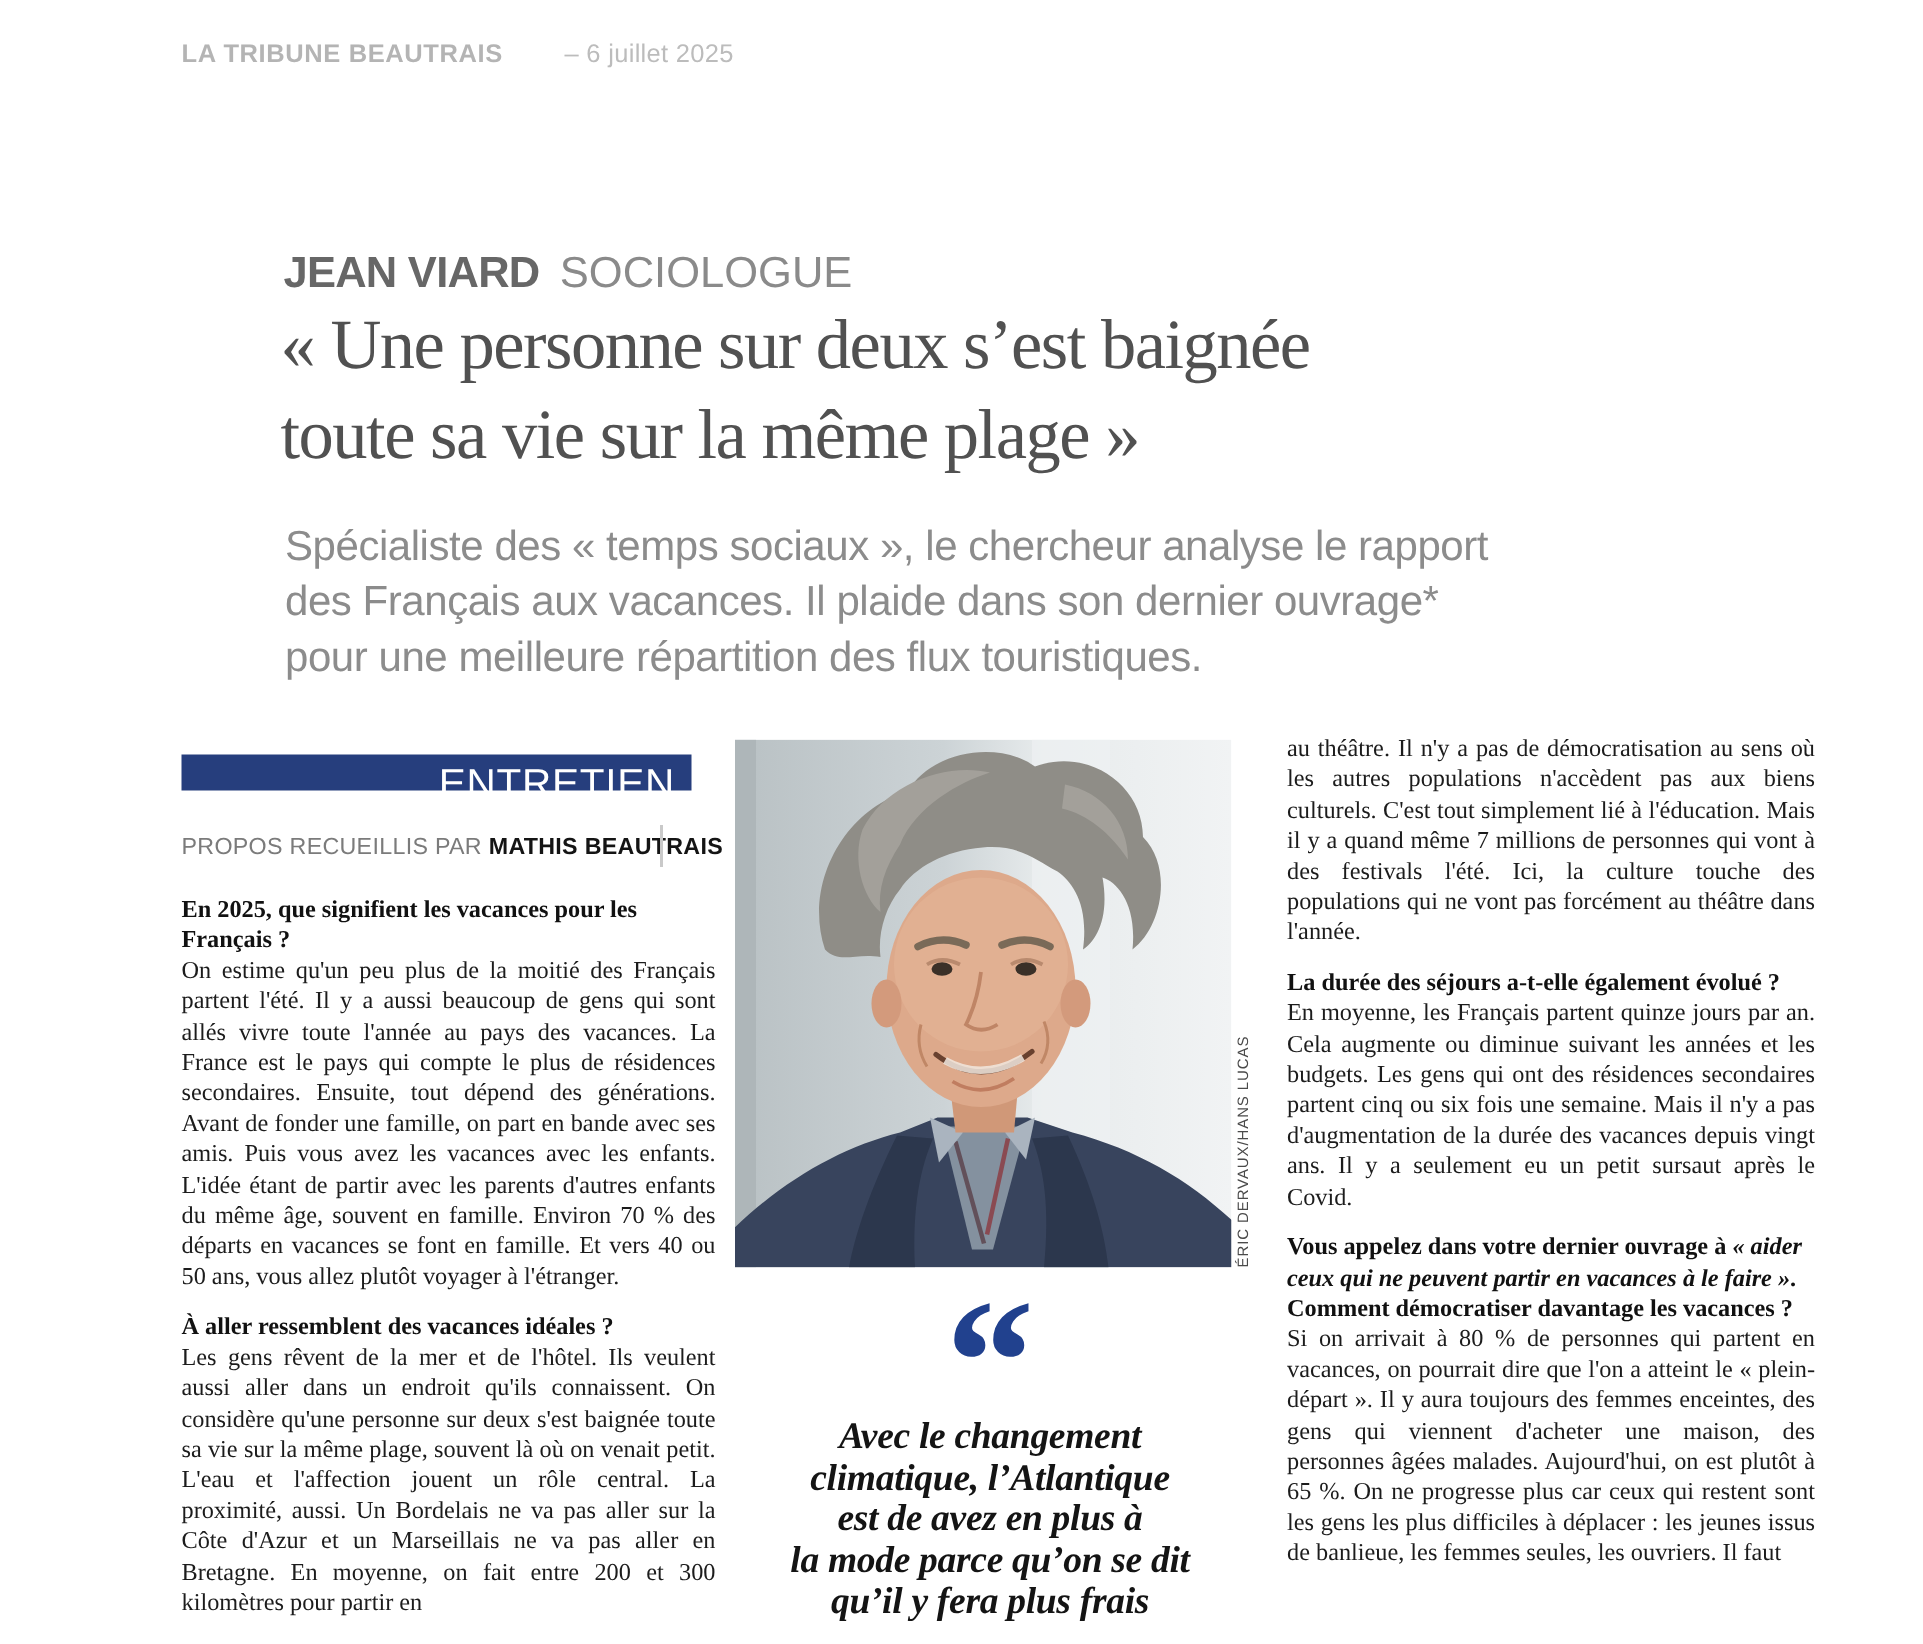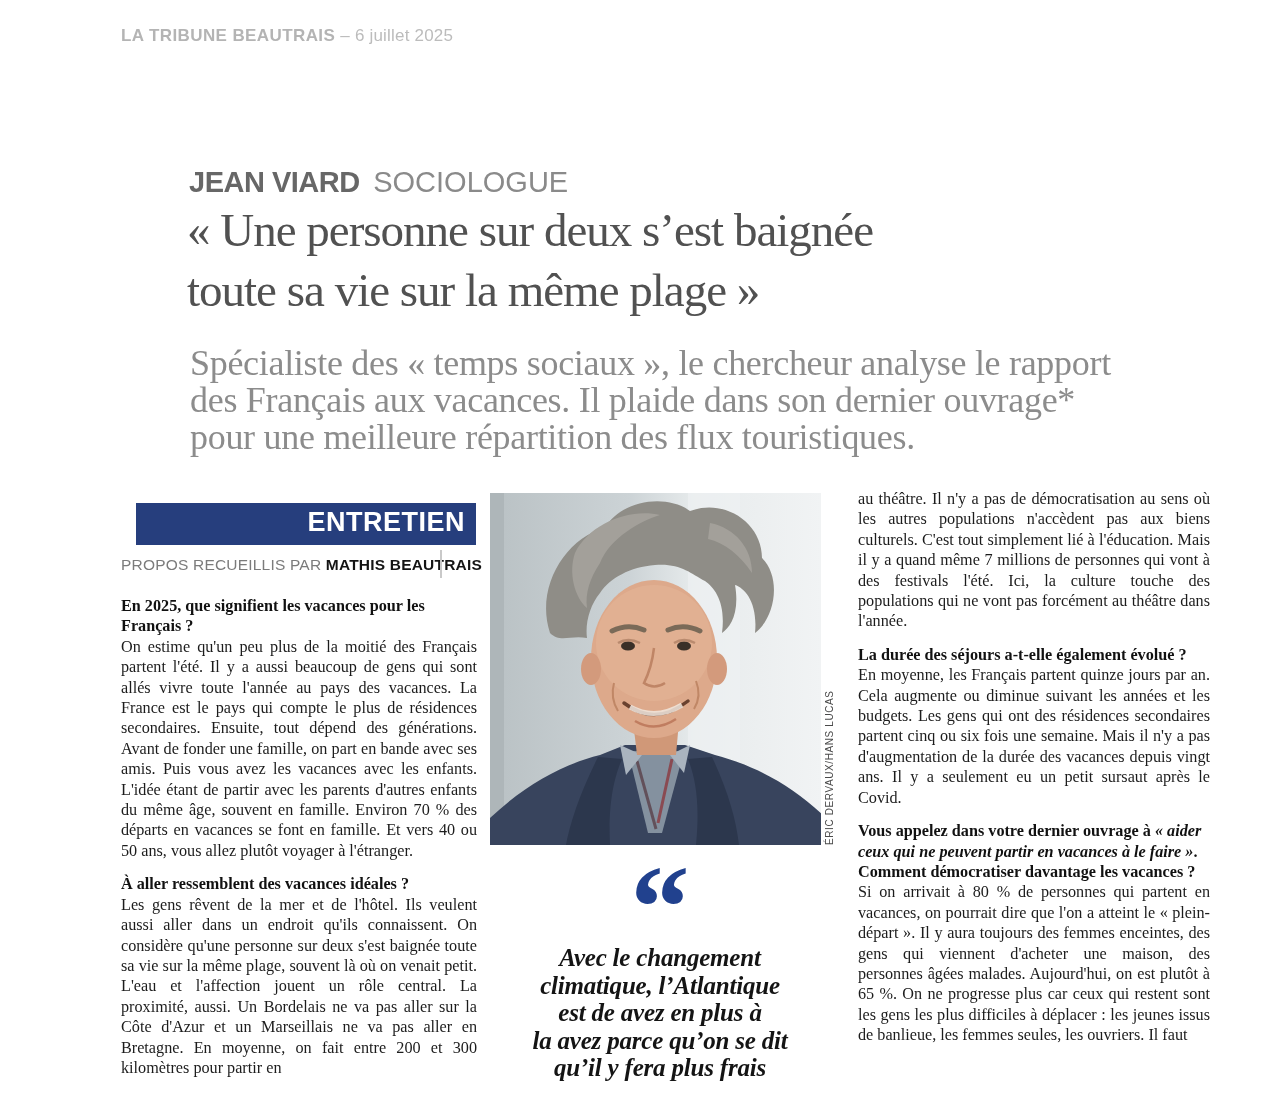--- a/index.html
+++ b/index.html
@@ -6,41 +6,41 @@
   body{
     width:1282px;height:1096px;position:relative;background:#ffffff;
     overflow:hidden;font-family:"Liberation Serif",serif;color:#1c1c1c;
   }
   .abs{position:absolute;}
   
   .masthead{
     left:121px;top:26px;font-family:"Liberation Sans",sans-serif;
     font-size:17px;font-weight:bold;color:#b4b4b4;letter-spacing:.4px;
   }
-  .masthead .date{font-weight:normal;color:#bcbcbc;letter-spacing:.2px;}
+  .masthead .date{font-weight:normal;color:#bcbcbc;letter-spacing:.2px;margin-left:36px;}
   
   .kicker{
     left:189px;top:166px;font-family:"Liberation Sans",sans-serif;
     font-size:29px;font-weight:bold;color:#676767;letter-spacing:-.5px;
   }
   .kicker .role{color:#8a8a8a;font-weight:normal;margin-left:6px;letter-spacing:0;}
   
   .headline{
     left:187px;top:200px;width:900px;font-weight:normal;
     font-size:47px;line-height:60px;color:#515151;letter-spacing:-1px;
   }
   
   .standfirst{
-    left:190px;top:345px;width:1000px;font-family:Liberation Serif, serif;
-    font-size:36px;line-height:37px;color:#8c8c8c;letter-spacing:-.3px;
+    left:190px;top:345px;width:1000px;font-family:Liberation Sans, sans-serif;
+    font-size:28px;line-height:37px;color:#8c8c8c;letter-spacing:-.3px;
   }
   
   .banner{
-    left:136px;top:503px;width:340px;height:42px;background:#263e7d;
-    color:#ffffff;font-family:"Liberation Sans",sans-serif;font-weight:bold;
+    left:121px;top:503px;width:340px;height:24px;background:#263e7d;
+    color:#ffffff;font-family:"Liberation Sans",sans-serif;font-weight:normal;
     font-size:27px;line-height:38px;text-align:right;box-sizing:border-box;
     padding-right:11px;letter-spacing:.5px;
   }
   
   .byline{
     left:121px;top:556px;font-family:"Liberation Sans",sans-serif;
     font-size:15.5px;color:#7b7b7b;letter-spacing:.2px;
   }
   .byline .author{color:#141414;font-weight:bold;}
   .byline-divider{left:440px;top:550px;width:2px;height:28px;background:#c9c9c9;}
@@ -165,21 +165,21 @@
     <path d="M206,188 Q212,203 204,216" stroke="#c08766" stroke-width="2" fill="none"></path>
   </svg>
 </div>
 <div class="abs photo-credit">ÉRIC DERVAUX/HANS LUCAS</div>
 
 <div class="abs quote-mark">“</div>
 <div class="abs pull-quote">
   <div>Avec le changement</div>
   <div>climatique, l’Atlantique</div>
   <div>est de avez en plus à</div>
-  <div>la avez parce qu’on se dit</div>
+  <div>la mode parce qu’on se dit</div>
   <div>qu’il y fera plus frais</div>
 </div>
 
 <div class="abs col col-right">
   <p>au théâtre. Il n'y a pas de démocratisation au sens où les autres populations n'accèdent pas aux biens culturels. C'est tout simplement lié à l'éducation. Mais il y a quand même 7 millions de personnes qui vont à des festivals l'été. Ici, la culture touche des populations qui ne vont pas forcément au théâtre dans l'année.</p>
   <p class="q">La durée des séjours a-t-elle également évolué ?</p>
   <p>En moyenne, les Français partent quinze jours par an. Cela augmente ou diminue suivant les années et les budgets. Les gens qui ont des résidences secondaires partent cinq ou six fois une semaine. Mais il n'y a pas d'augmentation de la durée des vacances depuis vingt ans. Il y a seulement eu un petit sursaut après le Covid.</p>
   <p class="q"><span>Vous appelez dans votre dernier ouvrage à </span><span class="qi">« aider ceux qui ne peuvent partir en vacances à le faire »</span><span>. Comment démocratiser davantage les vacances ?</span></p>
   <p>Si on arrivait à 80 % de personnes qui partent en vacances, on pourrait dire que l'on a atteint le « plein-départ ». Il y aura toujours des femmes enceintes, des gens qui viennent d'acheter une maison, des personnes âgées malades. Aujourd'hui, on est plutôt à 65 %. On ne progresse plus car ceux qui restent sont les gens les plus difficiles à déplacer : les jeunes issus de banlieue, les femmes seules, les ouvriers. Il faut</p>
 </div>

